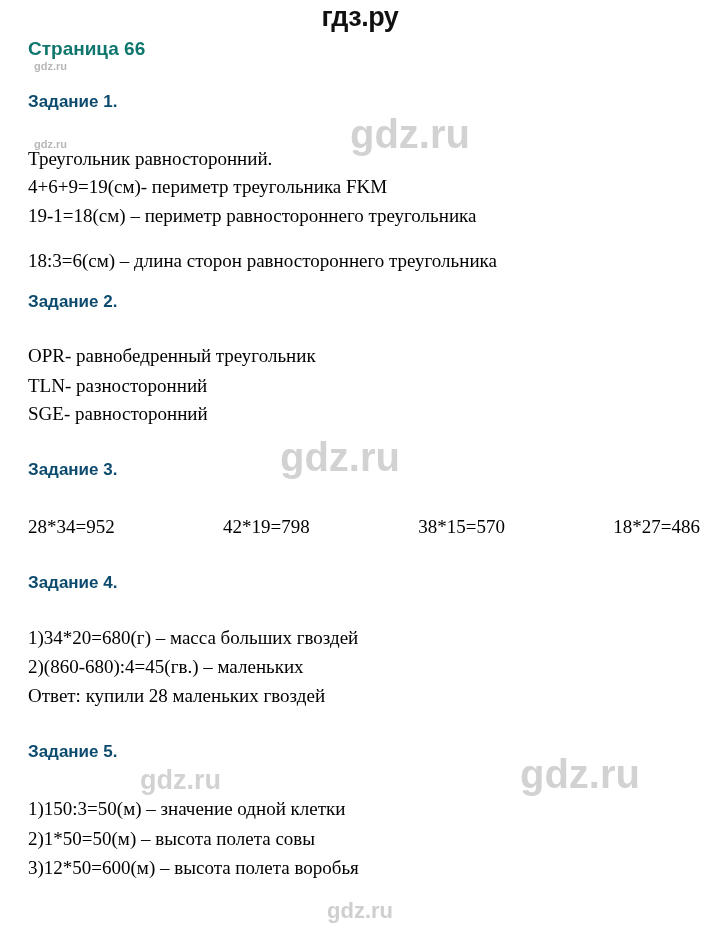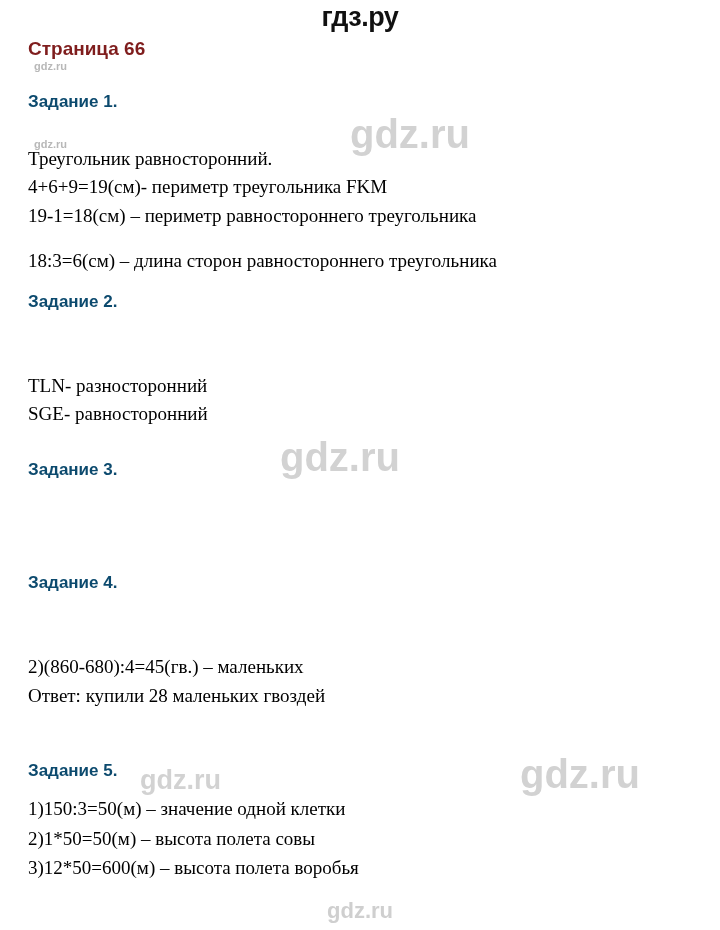--- a/index.html
+++ b/index.html
@@ -33,21 +33,21 @@
     color: #111111;
     letter-spacing: -0.5px;
   }
   .page-title {
     position: absolute;
     top: 38px;
     left: 28px;
     font-family: "Liberation Sans", sans-serif;
     font-weight: bold;
     font-size: 19px;
-    color: #7f1d1d;
+    color: #0f766e;
   }
   .task-heading {
     position: absolute;
     left: 28px;
     font-family: "Liberation Sans", sans-serif;
     font-weight: bold;
     font-size: 17px;
     color: #0c4a6e;
   }
   .line {
@@ -111,32 +111,40 @@
   <div class="task-heading" style="top:92px;">Задание 1.</div>
   <div class="wm wm-sm" style="top:138px; left:34px;">gdz.ru</div>
   <div class="wm wm-lg" style="top:112px; left:350px;">gdz.ru</div>
 
   <div class="line" style="top:148px;">Треугольник равносторонний.</div>
   <div class="line" style="top:176px;">4+6+9=19(см)- периметр треугольника FKM</div>
   <div class="line" style="top:205px;">19-1=18(см) – периметр равностороннего треугольника</div>
   <div class="line" style="top:250px;">18:3=6(см) – длина сторон равностороннего треугольника</div>
 
   <div class="task-heading" style="top:292px;">Задание 2.</div>
+  <div class="line" style="top:345px;">OPR- равнобедренный треугольник</div>
   <div class="line" style="top:375px;">TLN- разносторонний</div>
   <div class="line" style="top:403px;">SGE- равносторонний</div>
 
   <div class="wm wm-lg" style="top:435px; left:280px;">gdz.ru</div>
 
   <div class="task-heading" style="top:460px;">Задание 3.</div>
+  <div class="cols" style="top:516px;">
+    <span>28*34=952</span>
+    <span>42*19=798</span>
+    <span>38*15=570</span>
+    <span>18*27=486</span>
+  </div>
 
   <div class="task-heading" style="top:573px;">Задание 4.</div>
+  <div class="line" style="top:627px;">1)34*20=680(г) – масса больших гвоздей</div>
   <div class="line" style="top:656px;">2)(860-680):4=45(гв.) – маленьких</div>
   <div class="line" style="top:685px;">Ответ: купили 28 маленьких гвоздей</div>
 
-  <div class="task-heading" style="top:742px;margin-top:19px;">Задание 5.</div>
+  <div class="task-heading" style="top:742px;">Задание 5.</div>
 
   <div class="wm wm-md" style="top:765px; left:140px;">gdz.ru</div>
   <div class="wm wm-lg" style="top:752px; left:520px;">gdz.ru</div>
 
   <div class="line" style="top:798px;">1)150:3=50(м) – значение одной клетки</div>
   <div class="line" style="top:828px;">2)1*50=50(м) – высота полета совы</div>
   <div class="line" style="top:857px;">3)12*50=600(м) – высота полета воробья</div>
 
   <div class="wm wm-bot" style="top:898px; left:50%; transform:translateX(-50%);">gdz.ru</div>
 

